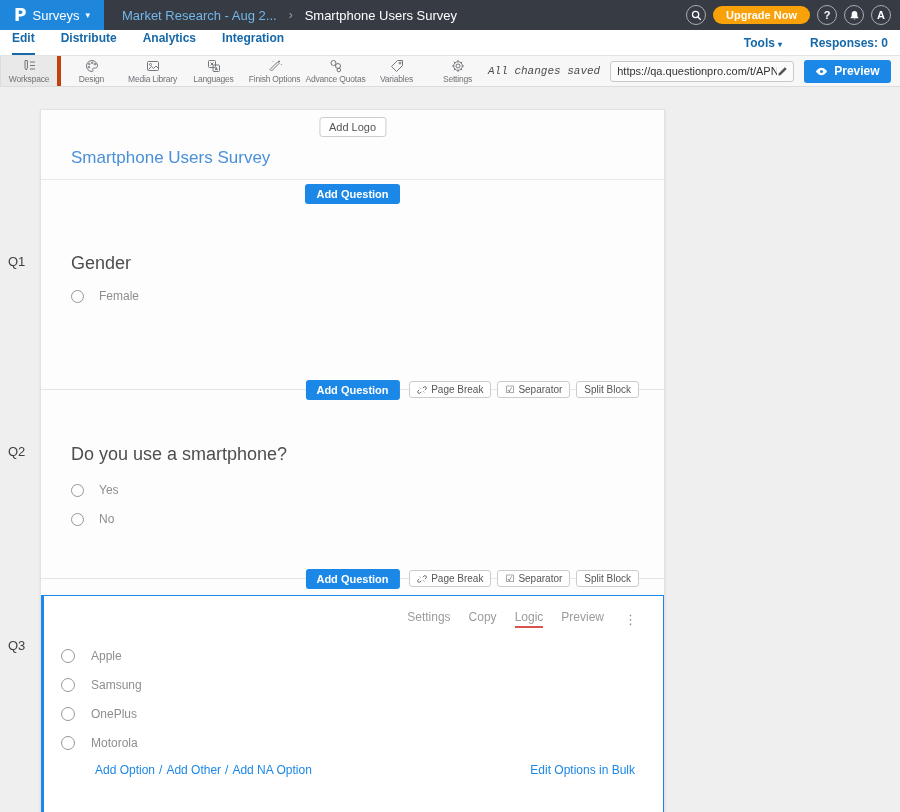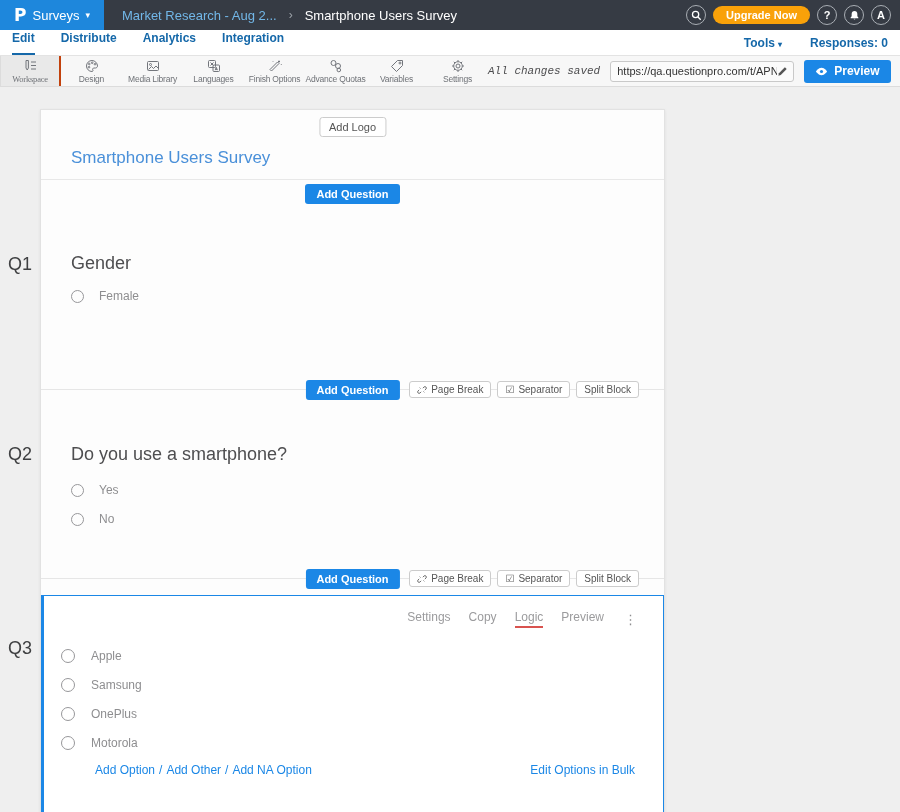--- a/index.html
+++ b/index.html
@@ -24,33 +24,33 @@
   .tabs { display:flex; gap:26px; margin-left:12px; }
   .tab { cursor:pointer; padding-bottom:8px; border-bottom:2px solid transparent; }
   .tab.active { border-bottom-color:#1568a9; }
   .nav-right { margin-left:auto; display:flex; align-items:center; gap:28px; padding-right:12px; }
   .nav-right .caret { font-size:8px; margin-left:3px; }
 
   
   .toolbar { height:31px; background:#f7f7f7; border-bottom:1px solid #dcdcdc; display:flex; align-items:stretch; }
   .tool-items { display:flex; }
   .tool-item { width:61px; display:flex; flex-direction:column; align-items:center; justify-content:center; gap:1px; color:#6f7277; cursor:pointer; }
-  .tool-item.active { background:#e9e9e9; border-left:1px solid #dcdcdc; border-right:2px solid #c2410c;font-family:Liberation Serif, serif; }
+  .tool-item.active { background:#e9e9e9; border-left:1px solid #dcdcdc; border-right:4px solid #c2410c; }
   .tool-item svg { width:14px; height:14px; stroke:#73767c; fill:none; stroke-width:1; }
   .tool-label { font-size:8.5px; white-space:nowrap; letter-spacing:-0.2px; }
   .toolbar-right { margin-left:auto; display:flex; align-items:center; gap:10px; padding-right:10px; }
   .save-status { font-style:italic; font-size:11px; color:#4c4c4e; white-space:nowrap;font-family:Liberation Mono, monospace; }
   .url-box { display:flex; align-items:center; width:184px; height:21px; background:#fbfbfb; border:1px solid #c9c9c9; border-radius:3px; font-size:11px; color:#333; padding:0 5px 0 6px; cursor:text; }
   .url-text { flex:1; white-space:nowrap; overflow:hidden; }
   .pencil { flex:0 0 auto; }
   .preview-btn { background:#1b87e6; color:#fff; font-size:12px; font-weight:700; height:23px; padding:0 11px; border-radius:3px; display:flex; align-items:center; gap:6px; cursor:pointer; }
 
   
   .content { position:relative; height:725px; background:#efefef; overflow:hidden; }
-  .gutter-label { position:absolute; left:8px; font-size:18px; color:#3f4042; }
+  .gutter-label { position:absolute; left:8px; font-size:13px; color:#3f4042; }
 
   .survey-card { position:absolute; left:40px; top:22px; width:625px; height:712px; background:#fdfdfd; border:1px solid #e2e2e2; box-shadow:0 1px 3px rgba(0,0,0,.07); }
 
   .card-header { height:70px; border-bottom:1px solid #e8e8e8; position:relative; }
   .add-logo-btn { position:absolute; top:7px; left:50%; transform:translateX(-50%); background:#fff; border:1px solid #ccc; border-radius:3px; font-size:11px; color:#555; padding:3px 9px; cursor:pointer; }
   .survey-title { position:absolute; left:30px; top:38px; font-size:17px; color:#4a90d9; cursor:text; }
 
   .aq-row { height:27px; display:flex; align-items:center; justify-content:center; }
   .aq-btn { background:#1b87e6; color:#fff; font-size:11px; font-weight:700; padding:4px 11px; border-radius:3px; cursor:pointer; z-index:2; white-space:nowrap; }
 

